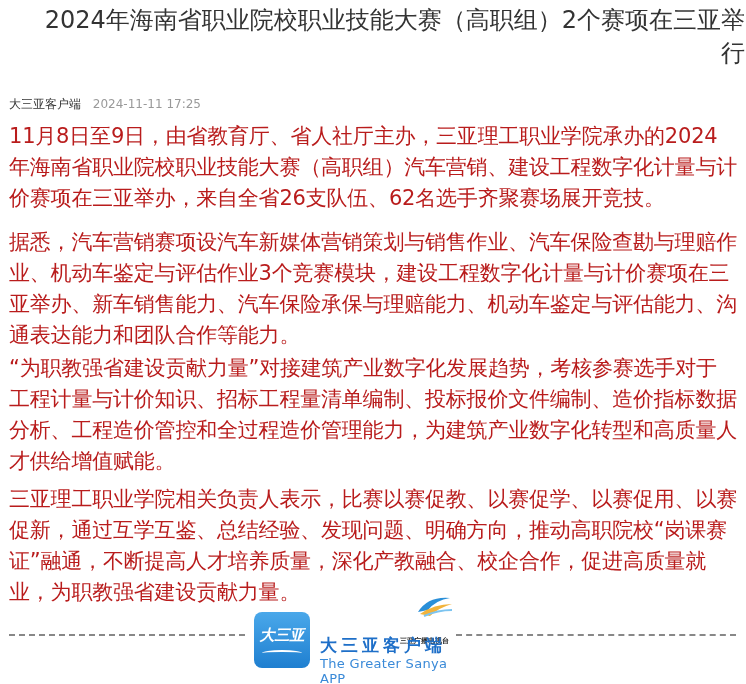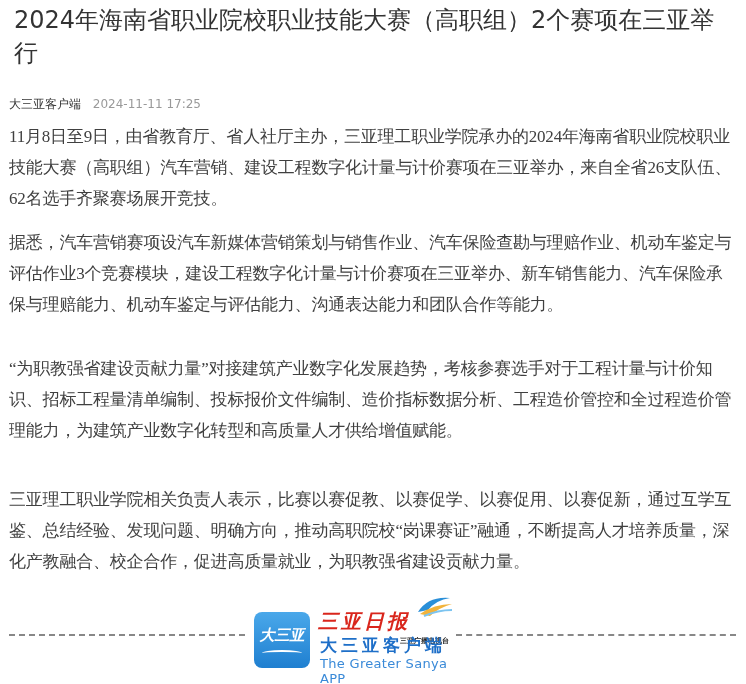--- a/index.html
+++ b/index.html
@@ -1,29 +1,29 @@
 <!DOCTYPE html>
 <html><head>
 <meta charset="utf-8">
 <style>
   * { box-sizing: border-box; margin: 0; padding: 0; }
   html, body { width: 746px; height: 684px; background: #ffffff; overflow: hidden; }
   body { font-family: "DejaVu Sans", "Liberation Sans", sans-serif; color: #333333; position: relative; }
   .title {
-    position: absolute; left: 14px; top: 4px; width: 720px;
-    font-size: 24px; line-height: 33px; color: #333333; font-weight: normal;
+    position: absolute; left: 25px; top: 4px; width: 720px;
+    font-size: 24px; line-height: 33px; color: #333333; font-weight: normal; text-align: right;
   }
   .meta {
     position: absolute; left: 9px; top: 96px; font-size: 12px; line-height: 16px;
   }
   .meta .source { color: #333333; margin-right: 8px; }
   .meta .time { color: #999999; }
   .para {
     position: absolute; left: 9px; width: 728px;
-    font-size: 17px; line-height: 31px; color: #404040; letter-spacing: -0.2px; font-family: Liberation Serif, serif;
+    font-size: 21px; line-height: 31px; color: #b91c1c; letter-spacing: -0.2px;
   }
   .p1 { top: 121px; }
   .p2 { top: 227px; }
   .p3 { top: 353px; }
   .p4 { top: 484px; }
   .divider {
     position: absolute; top: 634px; height: 0;
     border-top: 2px dashed #888888;
   }
   .divider.left { left: 9px; width: 236px; }
@@ -74,21 +74,20 @@
 <p class="para p4">三亚理工职业学院相关负责人表示，比赛以赛促教、以赛促学、以赛促用、以赛促新，通过互学互鉴、总结经验、发现问题、明确方向，推动高职院校“岗课赛证”融通，不断提高人才培养质量，深化产教融合、校企合作，促进高质量就业，为职教强省建设贡献力量。</p>
 
 <div class="divider left"></div>
 <div class="divider right"></div>
 
 <div class="logo-wrap">
   <div class="app-icon">
     <span>大三亚</span>
     <div class="swoosh"></div>
   </div>
-  <div class="paper-name">三亚日报</div>
   <svg class="tv-logo" viewBox="0 0 40 24">
     <path d="M4 18 Q14 2 36 4 Q22 6 14 16 Z" fill="#2a8fd8"></path>
     <path d="M6 20 Q20 10 38 10 Q24 14 16 22 Z" fill="#f2b33a"></path>
     <path d="M10 22 Q24 16 38 16" stroke="#7cc4f0" stroke-width="2" fill="none"></path>
   </svg>
   <div class="tv-name">三亚广播电视台</div>
   <div class="app-cn">大三亚客户端</div>
   <div class="app-en">The Greater Sanya APP</div>
 </div>
 

